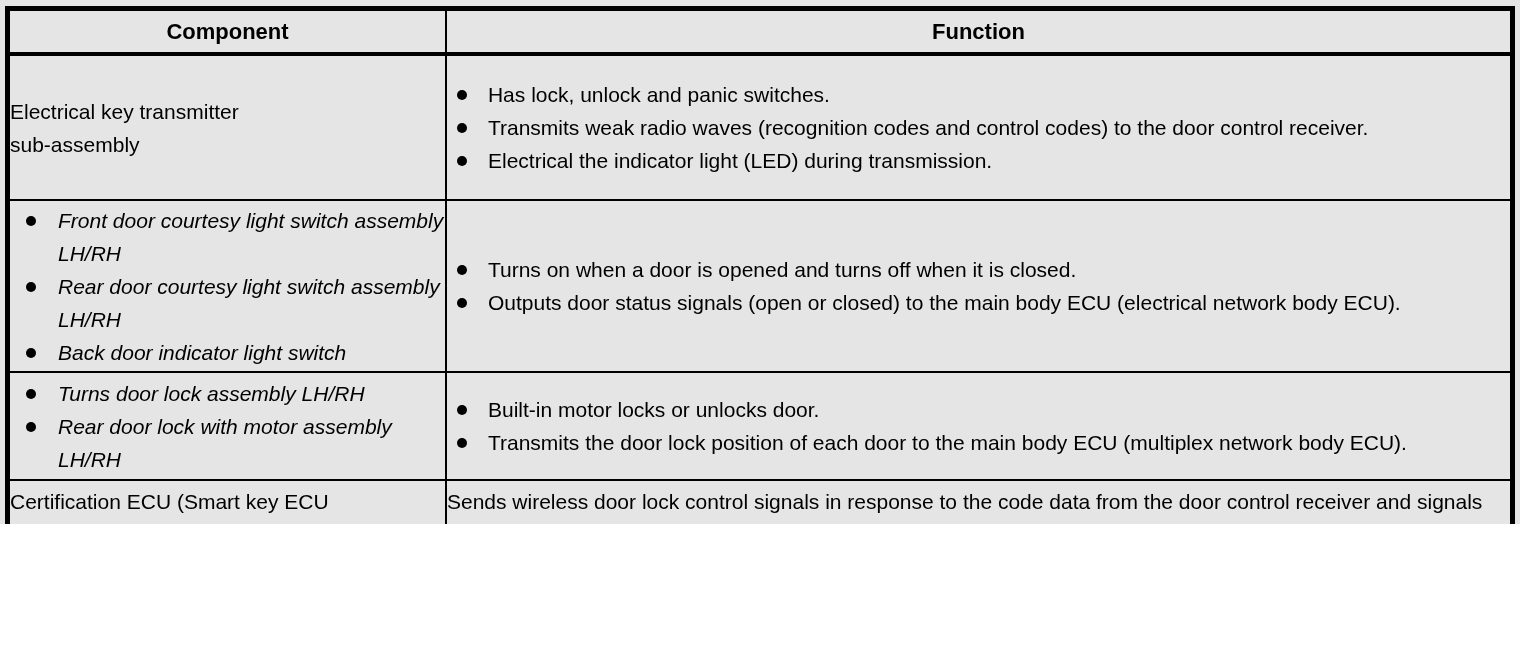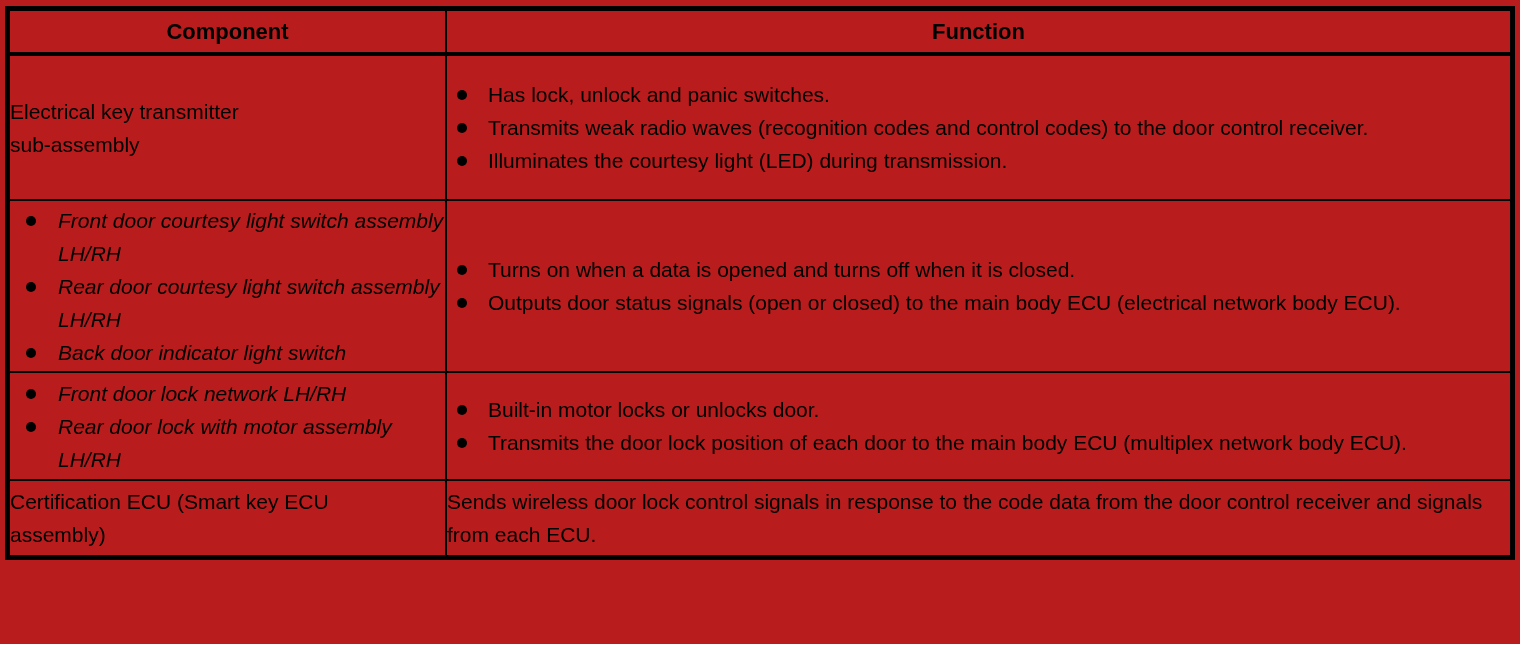--- a/index.html
+++ b/index.html
@@ -4,24 +4,24 @@
 <style>
   html, body {
     margin: 0;
     padding: 0;
     background: #ffffff;
     font-family: "Liberation Sans", sans-serif;
     color: #000000;
   }
   .page {
     width: 1520px;
-    height: 644px;
+    height: 524px;
     box-sizing: border-box;
     padding: 6px 20px 4px 5px;
-    background: #b91c1c;
+    background: #e5e5e5;
     overflow: hidden;
   }
   table.spec {
     border-collapse: collapse;
     width: 1510px;
     table-layout: fixed;
     border: 5px solid #000000;
     font-size: 21px;
     line-height: 33px;
   }
@@ -105,21 +105,21 @@
             <div class="bullet-item">
               <span class="bullet-dot"></span>
               <span class="bullet-text">Has lock, unlock and panic switches.</span>
             </div>
             <div class="bullet-item">
               <span class="bullet-dot"></span>
               <span class="bullet-text">Transmits weak radio waves (recognition codes and control codes) to the door control receiver.</span>
             </div>
             <div class="bullet-item">
               <span class="bullet-dot"></span>
-              <span class="bullet-text">Illuminates the courtesy light (LED) during transmission.</span>
+              <span class="bullet-text">Electrical the indicator light (LED) during transmission.</span>
             </div>
           </div>
         </td>
       </tr>
 
 
       <tr class="row-3">
         <td class="comp-cell">
           <div class="bullets">
             <div class="bullet-item">
@@ -133,36 +133,36 @@
             <div class="bullet-item">
               <span class="bullet-dot"></span>
               <span class="bullet-text">Back door indicator light switch</span>
             </div>
           </div>
         </td>
         <td class="func-cell">
           <div class="bullets">
             <div class="bullet-item">
               <span class="bullet-dot"></span>
-              <span class="bullet-text">Turns on when a data is opened and turns off when it is closed.</span>
+              <span class="bullet-text">Turns on when a door is opened and turns off when it is closed.</span>
             </div>
             <div class="bullet-item">
               <span class="bullet-dot"></span>
               <span class="bullet-text">Outputs door status signals (open or closed) to the main body ECU (electrical network body ECU).</span>
             </div>
           </div>
         </td>
       </tr>
 
       <tr class="row-4">
         <td class="comp-cell">
           <div class="bullets">
             <div class="bullet-item">
               <span class="bullet-dot"></span>
-              <span class="bullet-text">Front door lock network LH/RH</span>
+              <span class="bullet-text">Turns door lock assembly LH/RH</span>
             </div>
             <div class="bullet-item">
               <span class="bullet-dot"></span>
               <span class="bullet-text">Rear door lock with motor assembly LH/RH</span>
             </div>
           </div>
         </td>
         <td class="func-cell">
           <div class="bullets">
             <div class="bullet-item">

